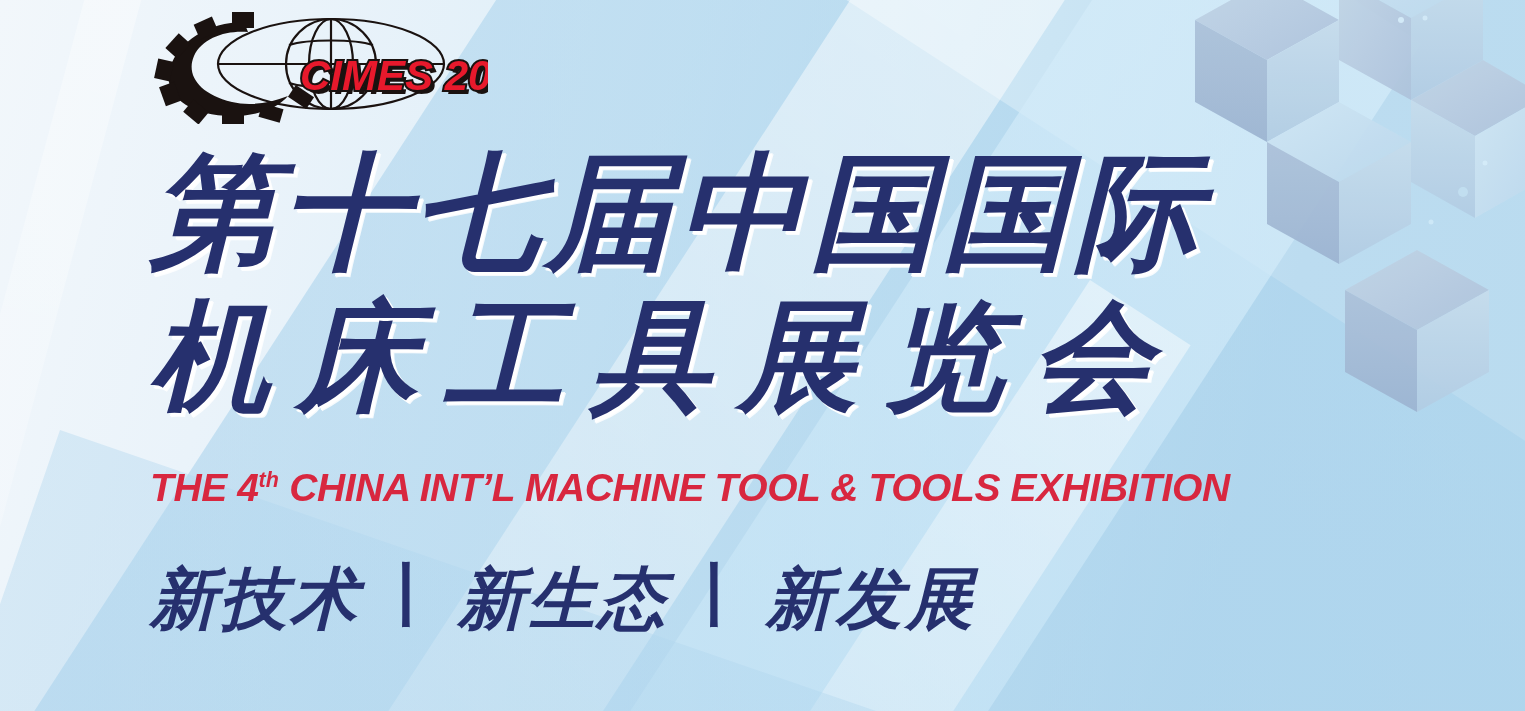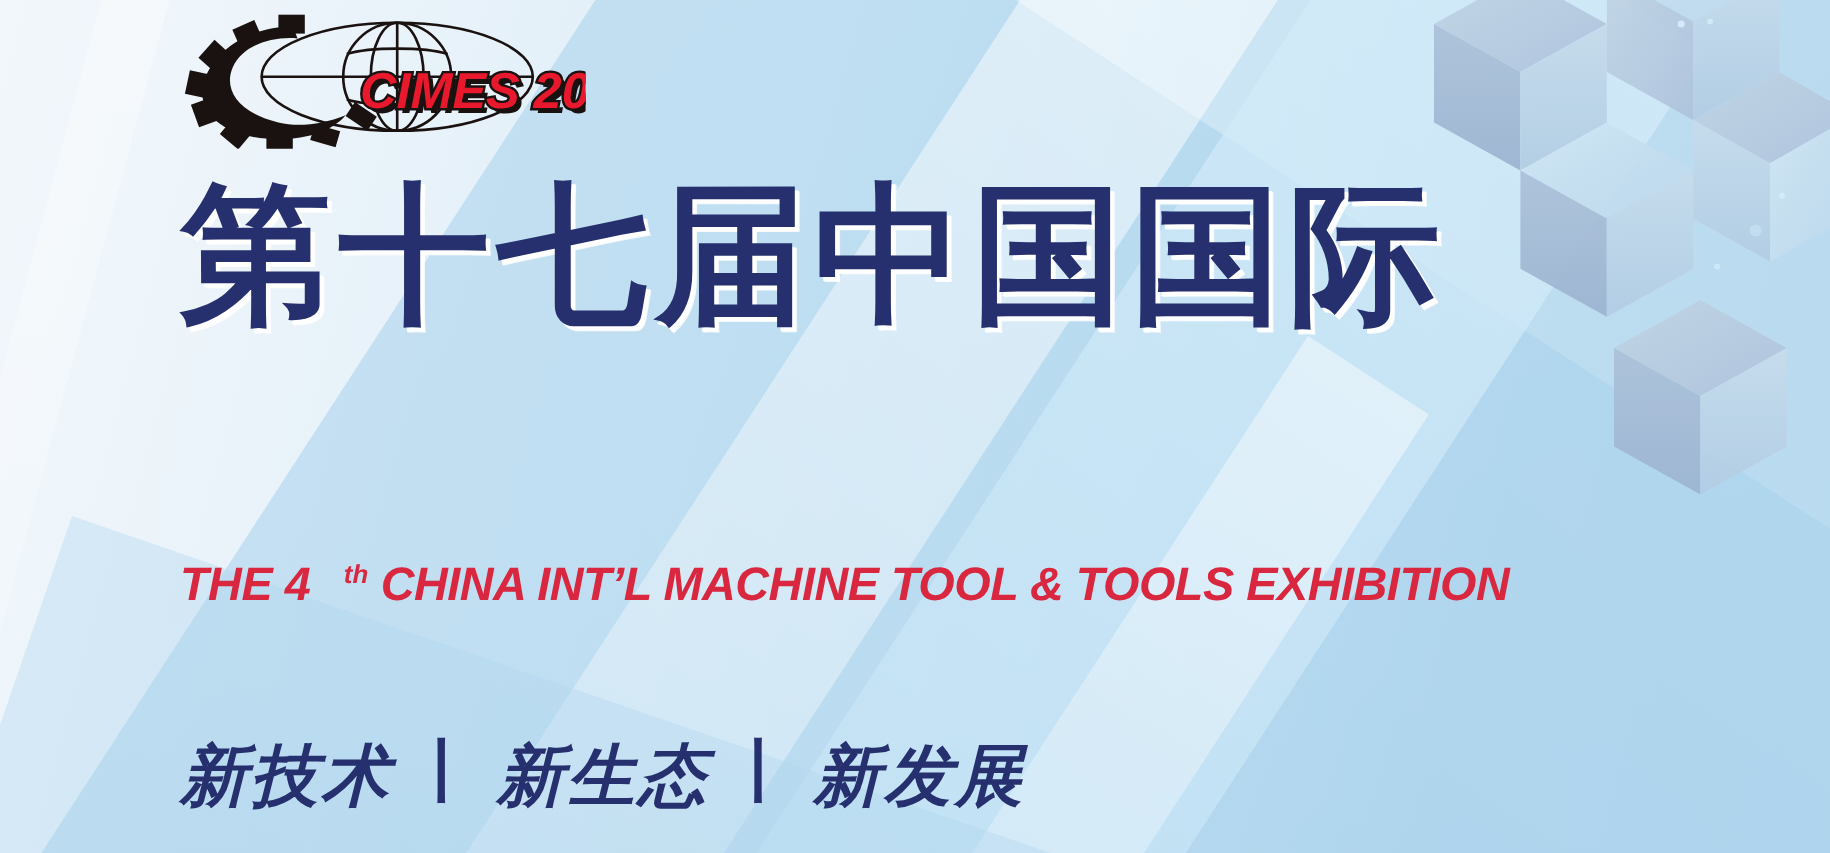--- a/index.html
+++ b/index.html
@@ -75,20 +75,21 @@
   
   .title-block{position:absolute;left:150px;top:150px;width:1120px;}
 
   .cn-line{
     font-family:"Liberation Sans","DejaVu Sans",sans-serif;
     font-weight:700;
     color:#26306e;
     line-height:1.0;
     white-space:nowrap;
     text-shadow:3px 3px 0 #ffffff, 4px 4px 0 rgba(255,255,255,.85);
+    font-style:italic;
   }
   #cn-line-1{
     font-size:126px;
     letter-spacing:6px;
     margin-bottom:20px;
   }
   #cn-line-2{
     font-size:120px;
     letter-spacing:27px;
   }
@@ -99,26 +100,25 @@
     font-weight:700;
     font-style:italic;
     color:#d8273f;
     letter-spacing:-0.4px;
     white-space:nowrap;
   }
   #en-line sup{
     font-size:.55em;
     vertical-align:super;
     letter-spacing:0;
-    margin-left:28px;
   }
 
   #tagline{
-    position:absolute;left:150px;top:610px;
-    font-size:56px;
+    position:absolute;left:150px;top:554px;
+    font-size:67px;
     font-weight:700;
     font-style:italic;
     color:#26306e;
     letter-spacing:3px;
     white-space:nowrap;
   }
   #tagline .sep{
     display:inline-block;
     padding:0 14px;
     font-style:normal;
@@ -223,19 +223,20 @@
         <path d="M141,71 C160,77 206,77 225,71"></path>
       </g>
 
       <text x="152" y="78" font-family="'Liberation Sans','DejaVu Sans',sans-serif" font-size="42" font-weight="bold" font-style="italic" fill="#1a1210" transform="translate(4,4)">CIMES 2026</text>
       <text x="152" y="78" font-family="'Liberation Sans','DejaVu Sans',sans-serif" font-size="42" font-weight="bold" font-style="italic" stroke="#1a1210" stroke-width="4" paint-order="stroke" fill="#e8192c">CIMES 2026</text>
     </svg>
   </div>
 
   <div class="title-block">
     <div class="cn-line" id="cn-line-1">第十七届中国国际</div>
+    <div class="cn-line" id="cn-line-2">机床工具展览会</div>
   </div>
 
   <div id="en-line"><span>THE 4</span><sup>th</sup> <span>CHINA INT’L MACHINE TOOL &amp; TOOLS EXHIBITION</span></div>
 
   <div id="tagline"><span>新技术</span><span class="sep">丨</span><span>新生态</span><span class="sep">丨</span><span>新发展</span></div>
 
 </div>
 
 </body></html>

